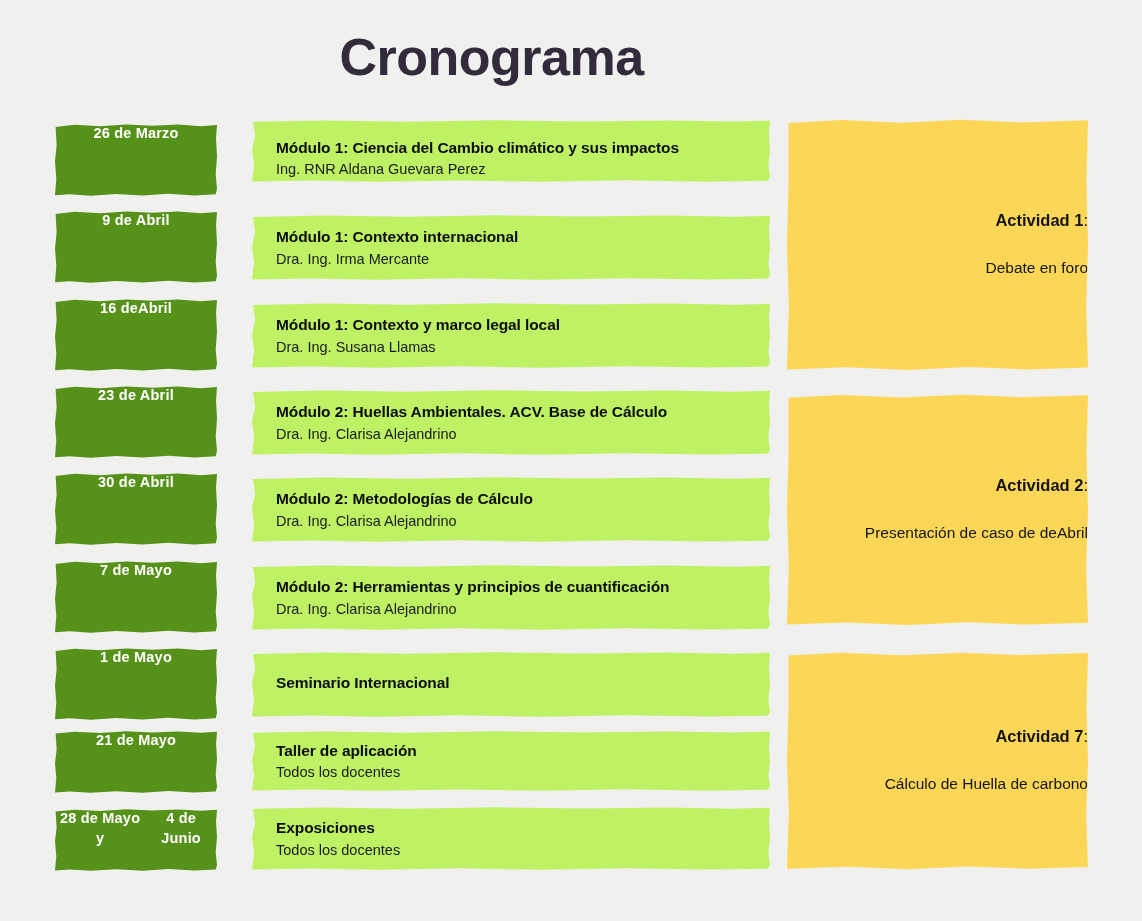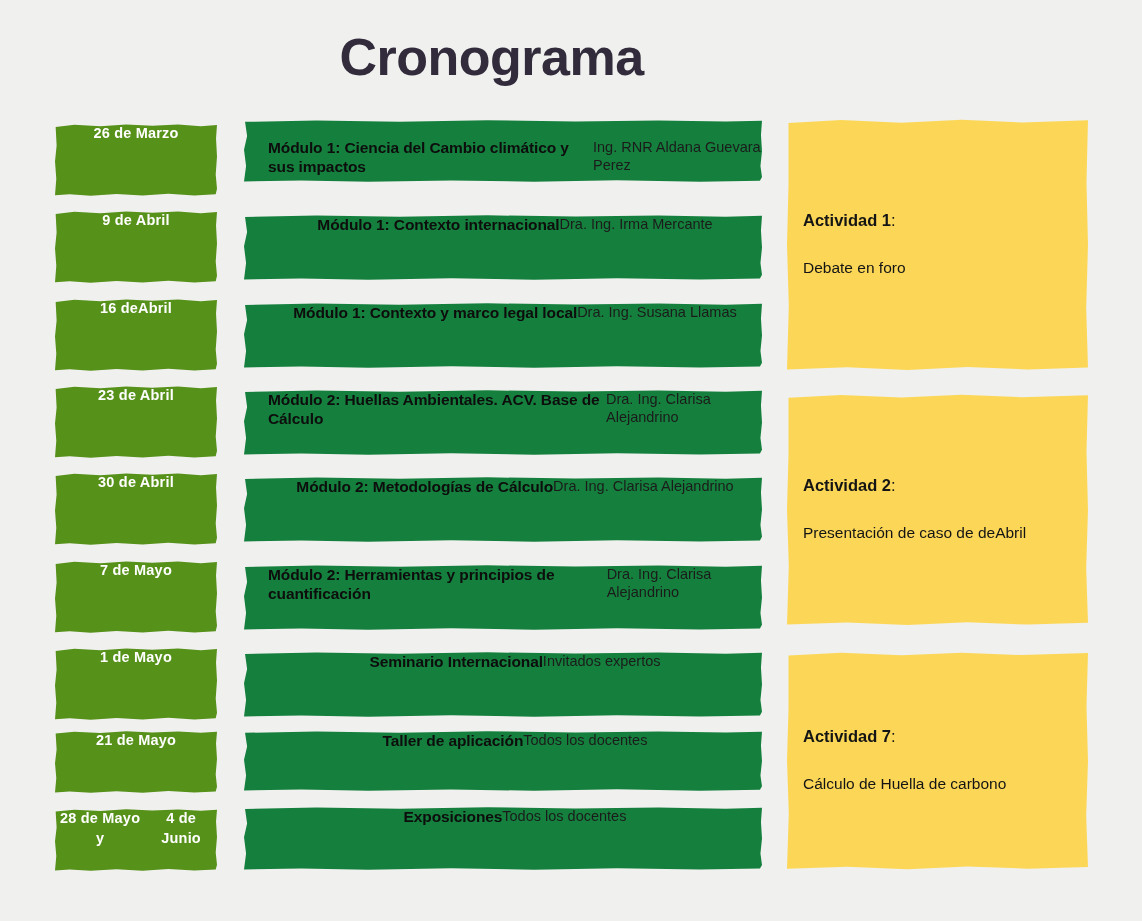--- a/index.html
+++ b/index.html
@@ -59,27 +59,27 @@
       99.2% 97.4%, 86% 99.2%, 70% 96.8%, 54% 99.4%,
       38% 97.2%, 22% 99.6%, 9% 97.4%, 0% 99%,
       0.8% 76%, 0% 52%, 1% 30%
     );
   }
   .date-chip-text { display: block; }
 
   
   .module-bar {
     position: absolute;
-    left: 244px;
+    left: 252px;
     width: 518px;
-    background: #15803d;
+    background: #bef264;
     box-sizing: border-box;
     padding: 0 0 0 24px;
     display: flex;
-    flex-direction: row;
+    flex-direction: column;
     justify-content: center;
     clip-path: polygon(
       0.2% 3%, 14% 0.9%, 30% 2.8%, 47% 0.5%, 64% 2.4%,
       80% 0.7%, 93% 2.6%, 100% 1.1%,
       99.8% 24%, 100% 50%, 99.7% 74%, 100% 92%,
       99.6% 97.8%, 88% 99.4%, 72% 97.2%, 56% 99.6%,
       40% 97.4%, 24% 99.6%, 11% 97.6%, 0% 99.2%,
       0.4% 74%, 0% 48%, 0.6% 26%
     );
   }
@@ -110,20 +110,21 @@
     padding: 0 0 0 16px;
     display: flex;
     flex-direction: column;
     justify-content: center;
     clip-path: polygon(
       0.5% 1.6%, 18% 0.4%, 38% 1.5%, 58% 0.3%, 78% 1.4%, 100% 0.5%,
       99.5% 25%, 100% 50%, 99.4% 75%, 100% 98.6%,
       80% 99.4%, 60% 98.4%, 40% 99.6%, 20% 98.5%, 0% 99.4%,
       0.6% 74%, 0% 50%, 0.5% 26%
     );
+    text-align: right;
   }
   .activity-title {
     font-size: 16.5px;
     color: #141414;
     margin-bottom: 28px;
   }
   .activity-title b { font-weight: bold; }
   .activity-desc {
     font-size: 15.5px;
     color: #141414;
@@ -192,21 +193,20 @@
     <div class="module-sub">Dra. Ing. Clarisa Alejandrino</div>
   </div>
 
   <div class="module-bar" style="top:565px;height:65px;">
     <div class="module-title">Módulo 2: Herramientas y principios de cuantificación</div>
     <div class="module-sub">Dra. Ing. Clarisa Alejandrino</div>
   </div>
 
   <div class="module-bar" style="top:652px;height:65px;">
     <div class="module-title">Seminario Internacional</div>
-    <div class="module-sub">Invitados expertos</div>
   </div>
 
   <div class="module-bar" style="top:731px;height:60px;">
     <div class="module-title">Taller de aplicación</div>
     <div class="module-sub">Todos los docentes</div>
   </div>
 
   <div class="module-bar" style="top:807px;height:63px;">
     <div class="module-title">Exposiciones</div>
     <div class="module-sub">Todos los docentes</div>

